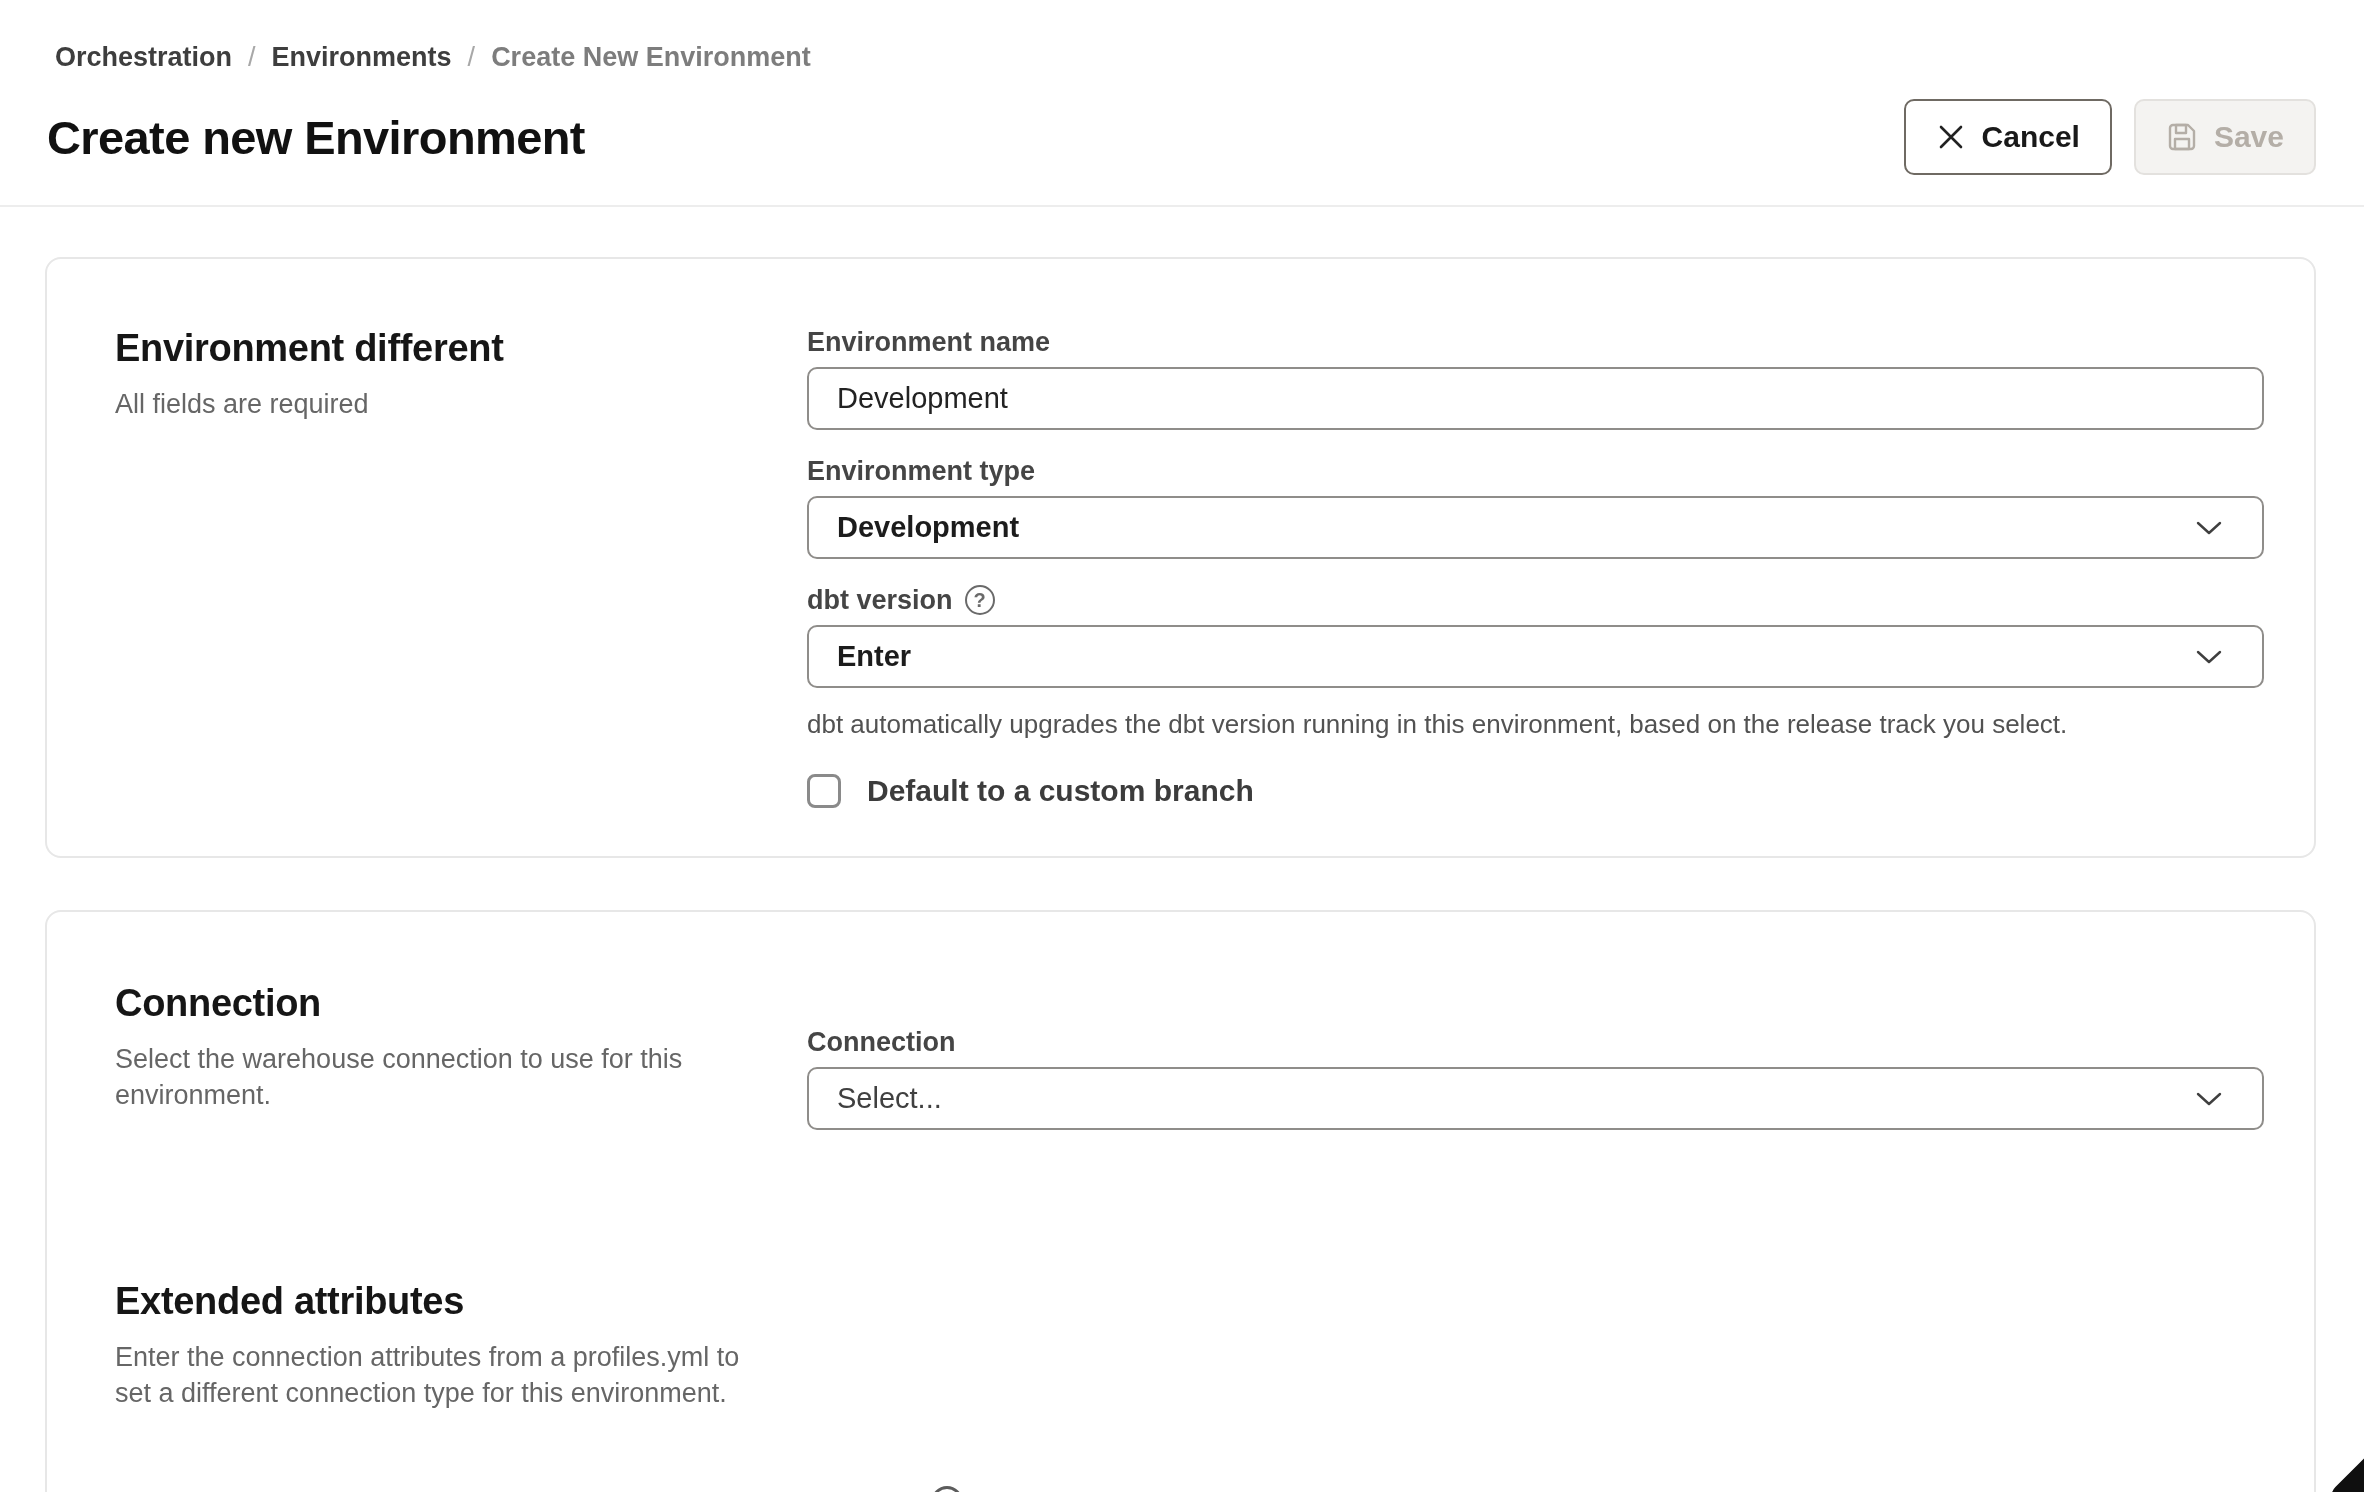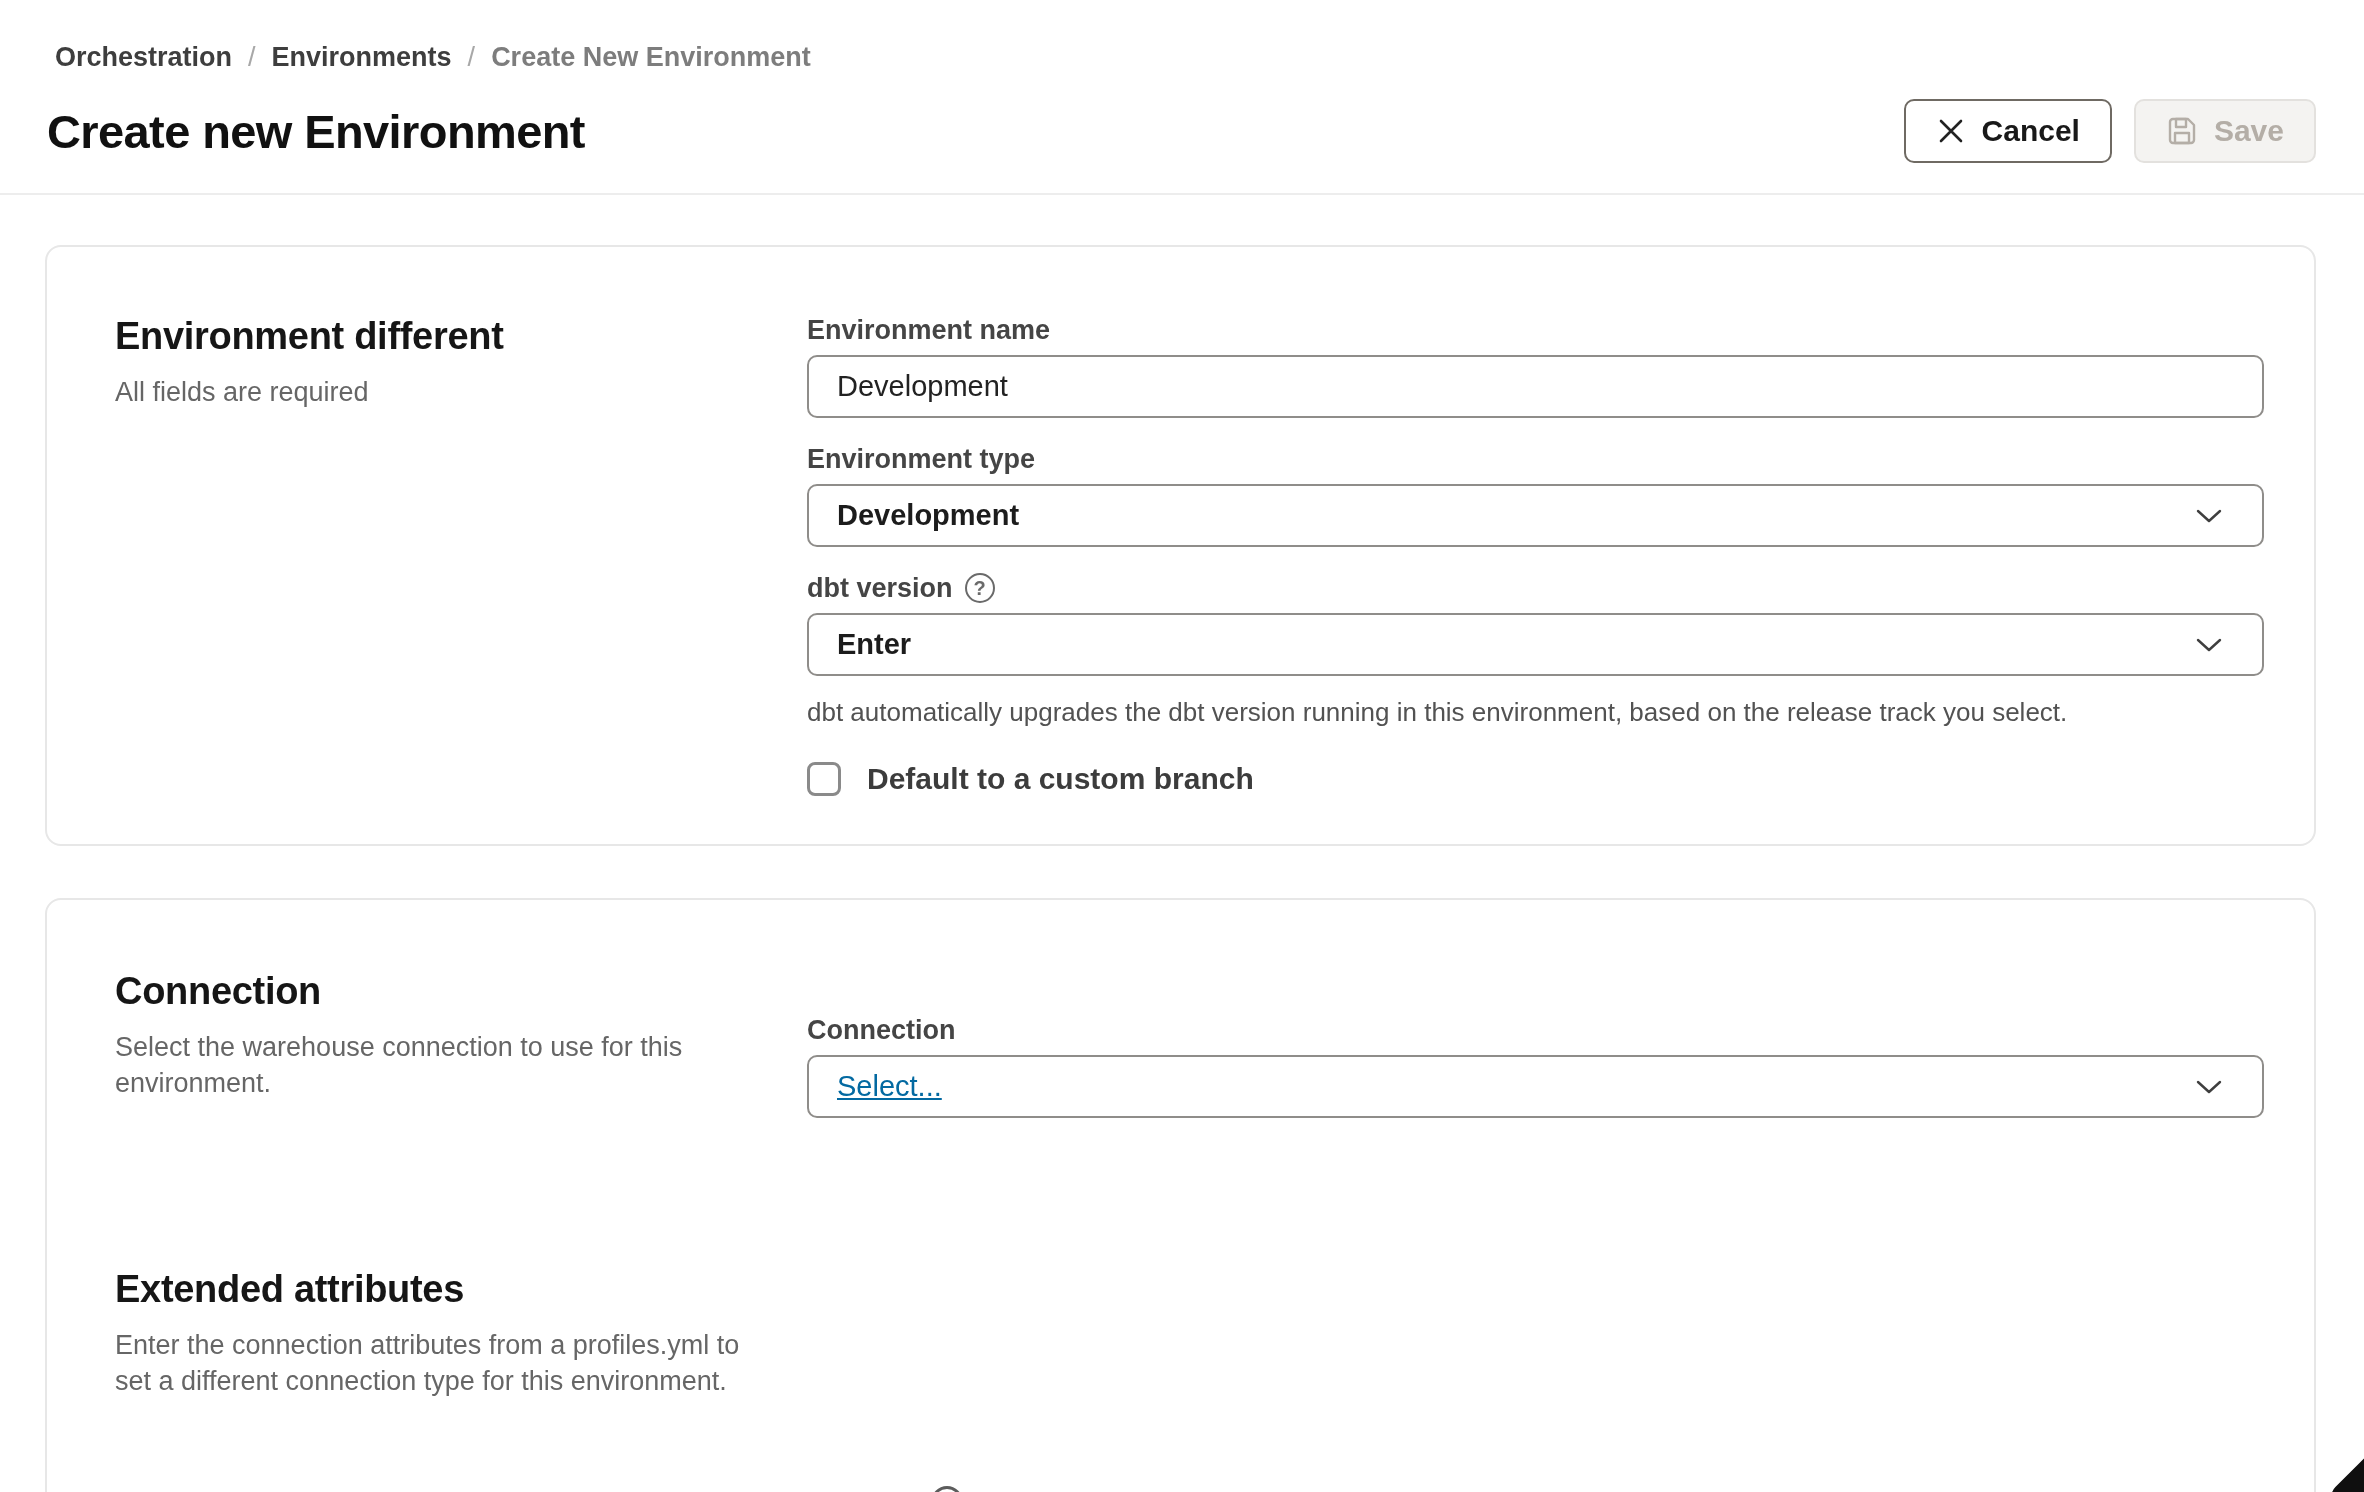--- a/index.html
+++ b/index.html
@@ -18,21 +18,21 @@
   .crumb-sep  { color:#a8a8a8; font-weight:400; }
   .crumb-current { color:#7d7d7d; }
   .title-row {
     display:flex; justify-content:space-between; align-items:center;
     padding:26px 48px 0 47px;
   }
   .page-title { font-size:47px; font-weight:700; letter-spacing:-0.6px; color:#111; }
   .header-actions { display:flex; gap:22px; }
   .btn {
     display:flex; align-items:center; gap:16px;
-    height:64px; padding:0 30px; border-radius:10px;
+    height:76px; padding:0 30px; border-radius:10px;
     font-size:30px; font-weight:600; font-family:inherit; cursor:pointer;
   }
   .btn-cancel { background:#fff; border:2px solid #6f6a63; color:#191919; }
   .btn-save   { background:#f4f3f1; border:2px solid #e3e1de; color:#b4aea7; cursor:default; }
   .header-divider { margin-top:30px; border-bottom:2px solid #ededed; }
 
   
   .main { padding:0 48px 0 45px; }
   .card {
     border:2px solid #e7e7e7; border-radius:16px; background:#fff;
@@ -51,21 +51,21 @@
     font-size:27px; font-weight:600; color:#454545;
     line-height:30px; margin-bottom:10px; display:flex; align-items:center; gap:12px;
   }
   .control {
     height:63px; border:2px solid #8f8d8a; border-radius:10px; background:#fff;
     display:flex; align-items:center; padding:0 28px; font-size:29px; position:relative;
   }
   .control.select { cursor:pointer; }
   .input-value  { font-weight:400; color:#222; }
   .select-value { font-weight:600; color:#1c1c1c; }
-  .select-placeholder { font-weight:400; color:#0369a1;text-decoration:underline; }
+  .select-placeholder { font-weight:400; color:#404040; }
   .chevron { position:absolute; right:38px; top:50%; transform:translateY(-50%); display:flex; }
   .helper-text { margin-top:20px; font-size:26px; color:#525252; line-height:32px; }
   .checkbox-row { margin-top:34px; display:flex; align-items:center; gap:26px; cursor:pointer; }
   .checkbox-box {
     width:34px; height:34px; border:3px solid #8a8a8a; border-radius:8px; background:#fff; flex:none;
   }
   .checkbox-label { font-size:30px; font-weight:600; color:#3c3c3c; }
   .help-circle {
     width:30px; height:30px; border:2px solid #6a6a6a; border-radius:50%;
     display:flex; align-items:center; justify-content:center;

